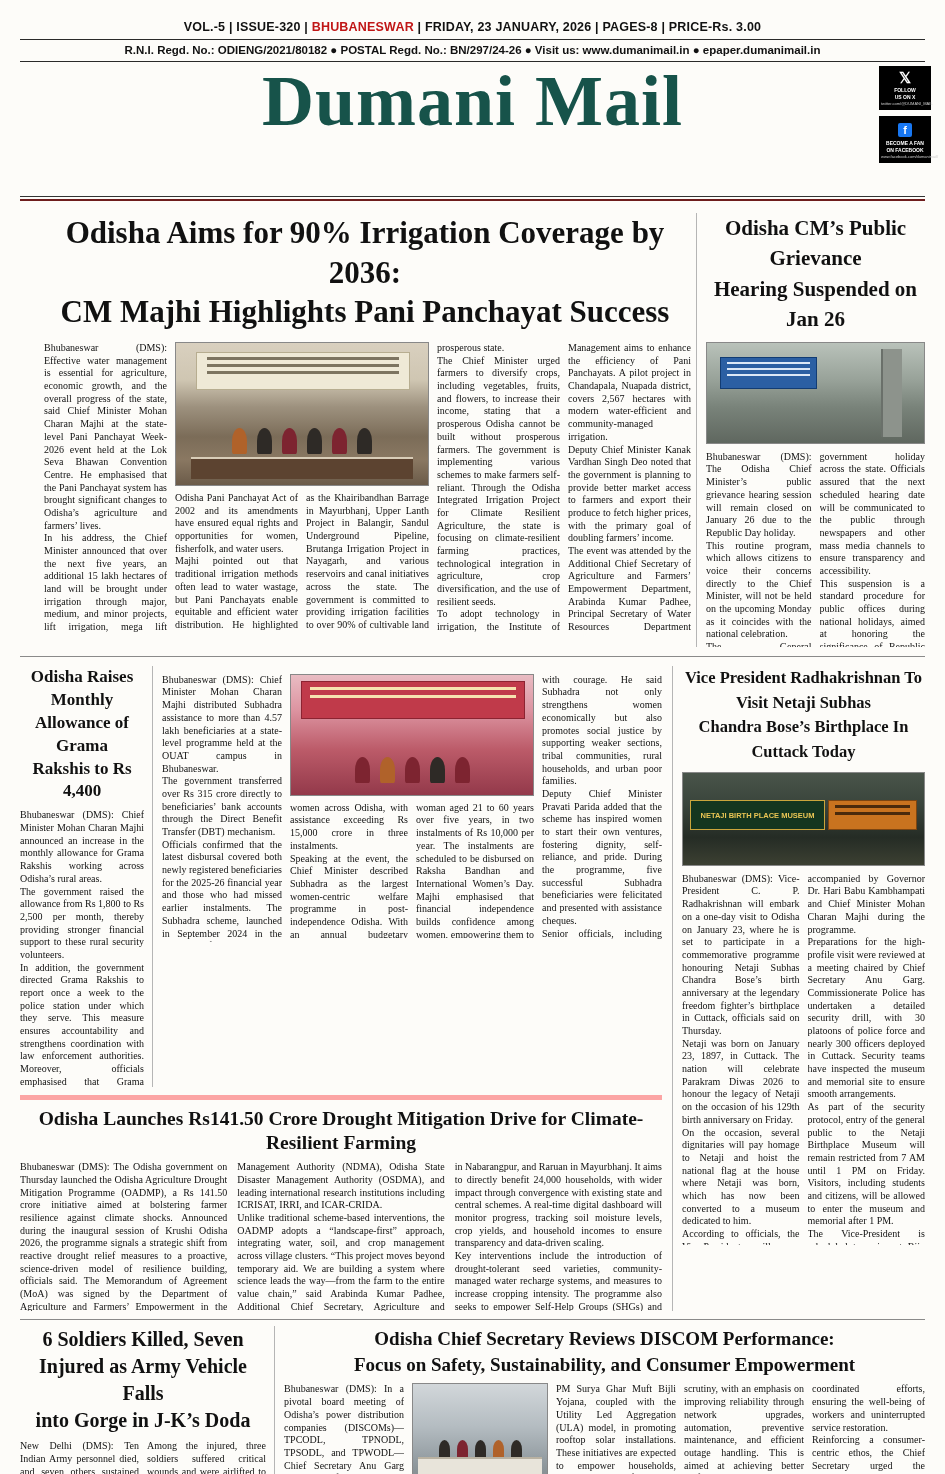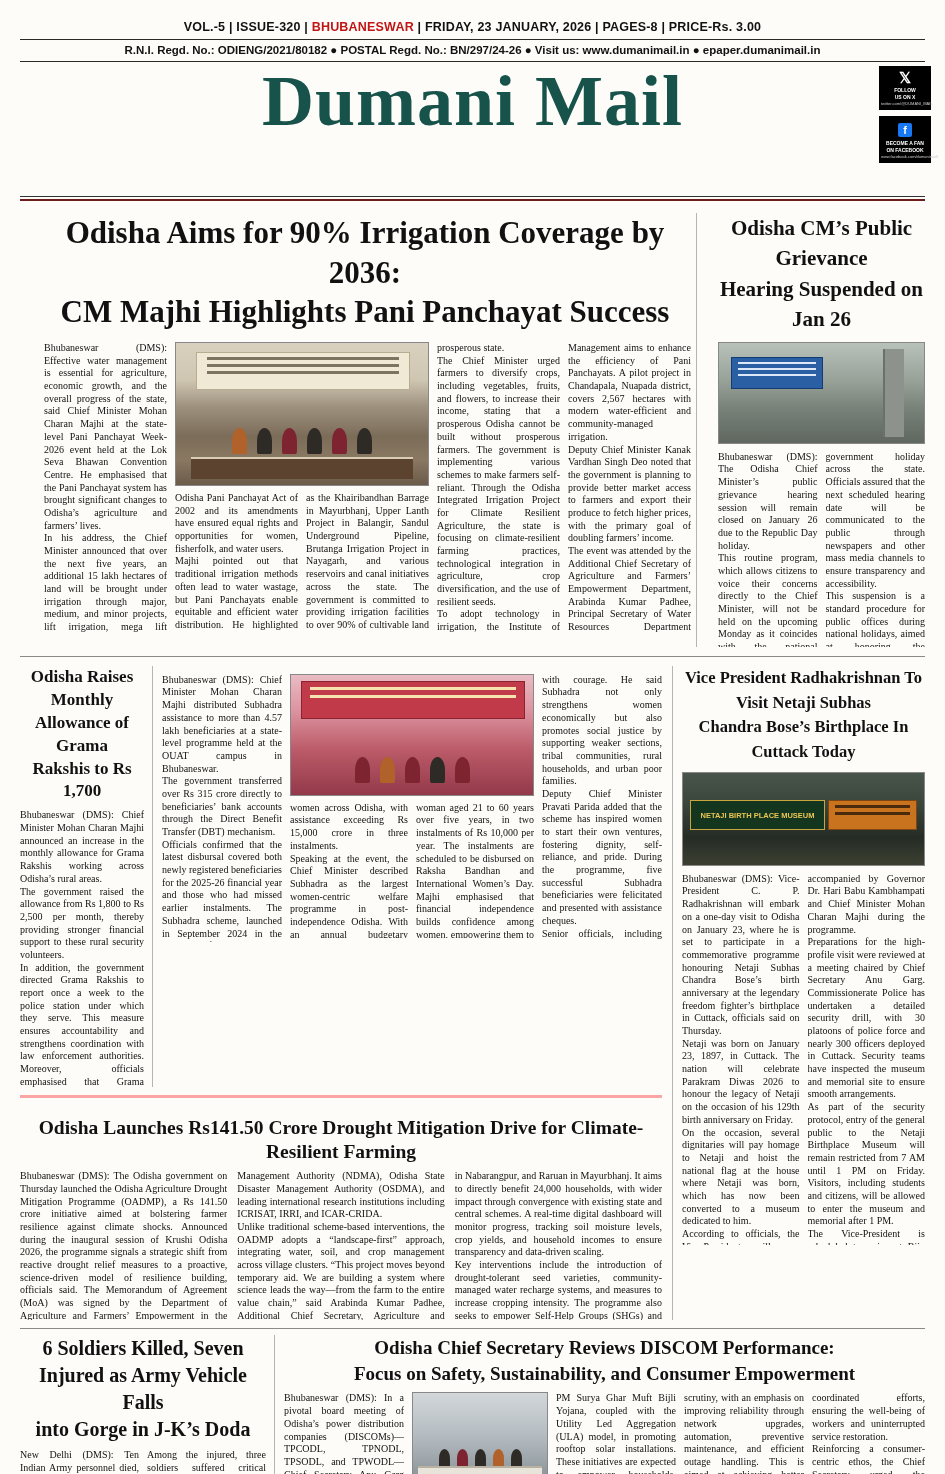--- a/index.html
+++ b/index.html
@@ -31,37 +31,37 @@
   .h-main{font-weight:bold;font-size:31px;line-height:1.28;text-align:center;}
   .h-sub{font-weight:bold;font-size:21px;line-height:1.45;text-align:center;}
   .h-mid{font-weight:bold;font-size:26px;line-height:1.5;text-align:center;}
   .h-small{font-weight:bold;font-size:17px;line-height:1.35;text-align:center;}
   .h-netaji{font-weight:bold;font-size:16.5px;line-height:1.5;text-align:center;}
   .h-wide{font-weight:bold;font-size:19.5px;line-height:1.2;text-align:center;}
   .h-discom{font-weight:bold;font-size:19px;line-height:1.35;text-align:center;}
   
   .rowA{display:flex;margin-top:12px;}
   .leftA{width:642px;margin-left:24px;}
-  .rightA{width:262px;margin-left:10px;padding-left:21px;border-left:1px solid #b5b5b5;}
+  .rightA{width:262px;margin-left:10px;padding-left:9px;border-left:1px solid #b5b5b5;}
   .cols5{display:flex;gap:8px;margin-top:10px;height:292px;}
   .c123{flex:0 0 123px;}
   .cmid{flex:0 0 254px;}
   .dual{display:flex;gap:8px;}
   .dual>.coltext{flex:1;}
   .hr-section{border-top:1px solid #8a8a8a;margin:9px 0;}
   .rowB{display:flex;}
   .leftB{width:642px;}
   .rightB{width:262px;margin-left:10px;padding-left:9px;border-left:1px solid #b5b5b5;}
   .subrowB{display:flex;}
   .gramaCol{width:133px;padding-right:8px;border-right:1px solid #b5b5b5;}
   .subhadraCol{flex:1;padding-left:9px;}
   .colsSub{display:flex;gap:8px;margin-top:8px;height:268px;}
   .colsSub .c123{flex:0 0 120px;}
   .colsSub .cmid{flex:0 0 244px;}
-  .droughtSec{margin-top:8px;border-top:3px solid #fca5a5;padding-top:18px;}
+  .droughtSec{margin-top:8px;border-top:5px solid #fca5a5;padding-top:7px;}
   .cols3{display:flex;gap:10px;margin-top:7px;height:150px;}
   .cols3>.coltext{flex:1;}
   .rowC{display:flex;border-top:1px solid #8a8a8a;margin-top:8px;padding-top:6px;height:330px;}
   .soldiersCol{width:246px;padding-right:8px;border-right:1px solid #b5b5b5;}
   .discomCol{flex:1;padding-left:9px;}
   .colsD{display:flex;gap:8px;margin-top:6px;height:250px;}
   .colsD .cd{flex:0 0 120px;}
   .colsD .cdm{flex:0 0 136px;}
   .colsD .cdl{flex:1;}
   
@@ -186,21 +186,21 @@
     </div>
 
     <div class="hr-section"></div>
 
     <div class="rowB">
       <div class="leftB">
         <div class="subrowB">
           <div class="gramaCol">
             <div class="h-small" style="white-space:pre-line">Odisha Raises Monthly
 Allowance of Grama
-Rakshis to Rs 1,700</div>
+Rakshis to Rs 4,400</div>
             <div class="coltext" style="margin-top:6px;height:278px;">Bhubaneswar (DMS): Chief Minister Mohan Charan Majhi announced an increase in the monthly allowance for Grama Rakshis working across Odisha’s rural areas.
 The government raised the allowance from Rs 1,800 to Rs 2,500 per month, thereby providing stronger financial support to these rural security volunteers.
 In addition, the government directed Grama Rakshis to report once a week to the police station under which they serve. This measure ensures accountability and strengthens coordination with law enforcement authorities. Moreover, officials emphasised that Grama Rakshis play a crucial role in maintaining peace and order in villages. They actively assist in crime detection and consistently support local policing efforts.</div>
           </div>
           <div class="subhadraCol">
             <div class="colsSub">
               <div class="coltext c123">Bhubaneswar (DMS): Chief Minister Mohan Charan Majhi distributed Subhadra assistance to more than 4.57 lakh beneficiaries at a state-level programme held at the OUAT campus in Bhubaneswar.
 The government transferred over Rs 315 crore directly to beneficiaries’ bank accounts through the Direct Benefit Transfer (DBT) mechanism.
 Officials confirmed that the latest disbursal covered both newly registered beneficiaries for the 2025-26 financial year and those who had missed earlier instalments. The Subhadra scheme, launched in September 2024 in the presence of Prime Minister Narendra Modi, has already reached over one crore</div>
               <div class="cmid">

